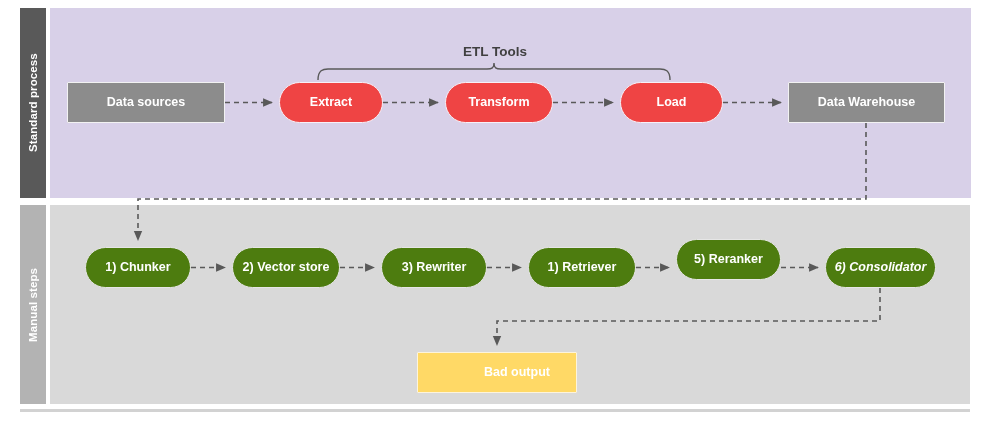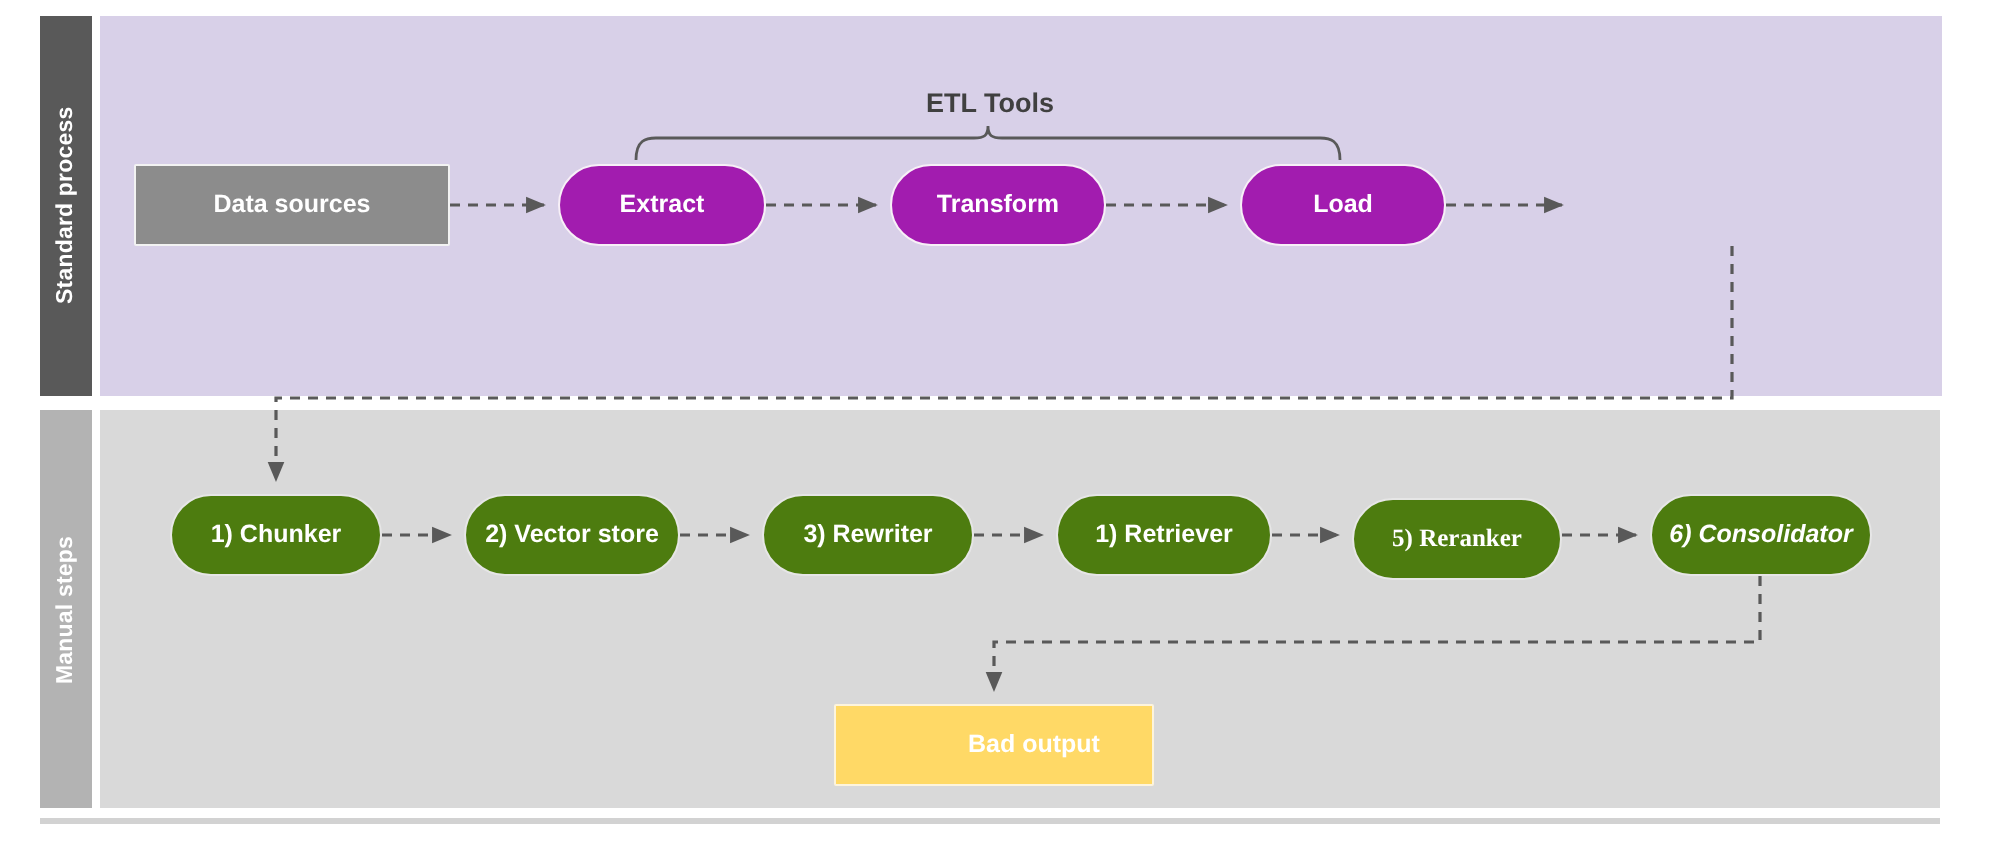--- a/index.html
+++ b/index.html
@@ -62,21 +62,21 @@
     font-size: 12.5px;
     line-height: 1.15;
     z-index: 5;
   }
   .node-rect {
     background: #8c8c8c;
     border: 1px solid #f2f2f2;
     border-radius: 1px;
   }
   .node-pill-purple {
-    background: #a21caf;
+    background: #ef4444;
     border: 1.5px solid #f7f0f7;
     border-radius: 22px;
     text-align: right;
   }
   .node-pill-gray {
     background: #4d7c0f;
     border: 1.5px solid #e6e6e6;
     border-radius: 22px;
   }
   .node-rect-yellow {
@@ -88,21 +88,21 @@
   #n-data-sources   { left: 67px;  top: 82px;  width: 158px; height: 41px; }
   #n-extract        { left: 279px; top: 82px;  width: 104px; height: 41px; }
   #n-transform      { left: 445px; top: 82px;  width: 108px; height: 41px; }
   #n-load           { left: 620px; top: 82px;  width: 103px; height: 41px; }
   #n-data-warehouse { left: 788px; top: 82px;  width: 157px; height: 41px; }
 
   #n-chunker        { left: 85px;  top: 247px; width: 106px; height: 41px; }
   #n-vector-store   { left: 232px; top: 247px; width: 108px; height: 41px; }
   #n-rewriter       { left: 381px; top: 247px; width: 106px; height: 41px; }
   #n-retriever      { left: 528px; top: 247px; width: 108px; height: 41px; }
-  #n-reranker       { left: 676px; top: 249px; width: 105px; height: 41px; font-family: Liberation Serif, serif; }
+  #n-reranker       { left: 676px; top: 239px; width: 105px; height: 41px; }
   #n-consolidator   { left: 825px; top: 247px; width: 111px; height: 41px; font-style: italic; }
 
   #n-bad-output     { left: 417px; top: 352px; width: 160px; height: 41px; padding-left: 40px; }
 
   
   #wires {
     position: absolute;
     left: 0; top: 0;
     width: 1003px; height: 430px;
     z-index: 3;
@@ -161,20 +161,21 @@
     <path d="M318,80 C318,70 323,69 328,69 L487,69 C492,69 494,68 494,63
              C494,68 496,69 501,69 L660,69 C665,69 670,70 670,80" stroke="#595959" stroke-width="1.4" fill="none"></path>
   </svg>
 
   <div id="etl-label">ETL Tools</div>
 
   <div class="node node-rect" id="n-data-sources">Data sources</div>
   <div class="node node-pill-purple" id="n-extract">Extract</div>
   <div class="node node-pill-purple" id="n-transform">Transform</div>
   <div class="node node-pill-purple" id="n-load">Load</div>
+  <div class="node node-rect" id="n-data-warehouse">Data Warehouse</div>
 
   <div class="node node-pill-gray" id="n-chunker">1) Chunker</div>
   <div class="node node-pill-gray" id="n-vector-store">2) Vector store</div>
   <div class="node node-pill-gray" id="n-rewriter">3) Rewriter</div>
   <div class="node node-pill-gray" id="n-retriever">1) Retriever</div>
   <div class="node node-pill-gray" id="n-reranker">5) Reranker</div>
   <div class="node node-pill-gray" id="n-consolidator">6) Consolidator</div>
 
   <div class="node node-rect-yellow" id="n-bad-output">Bad output</div>
 

